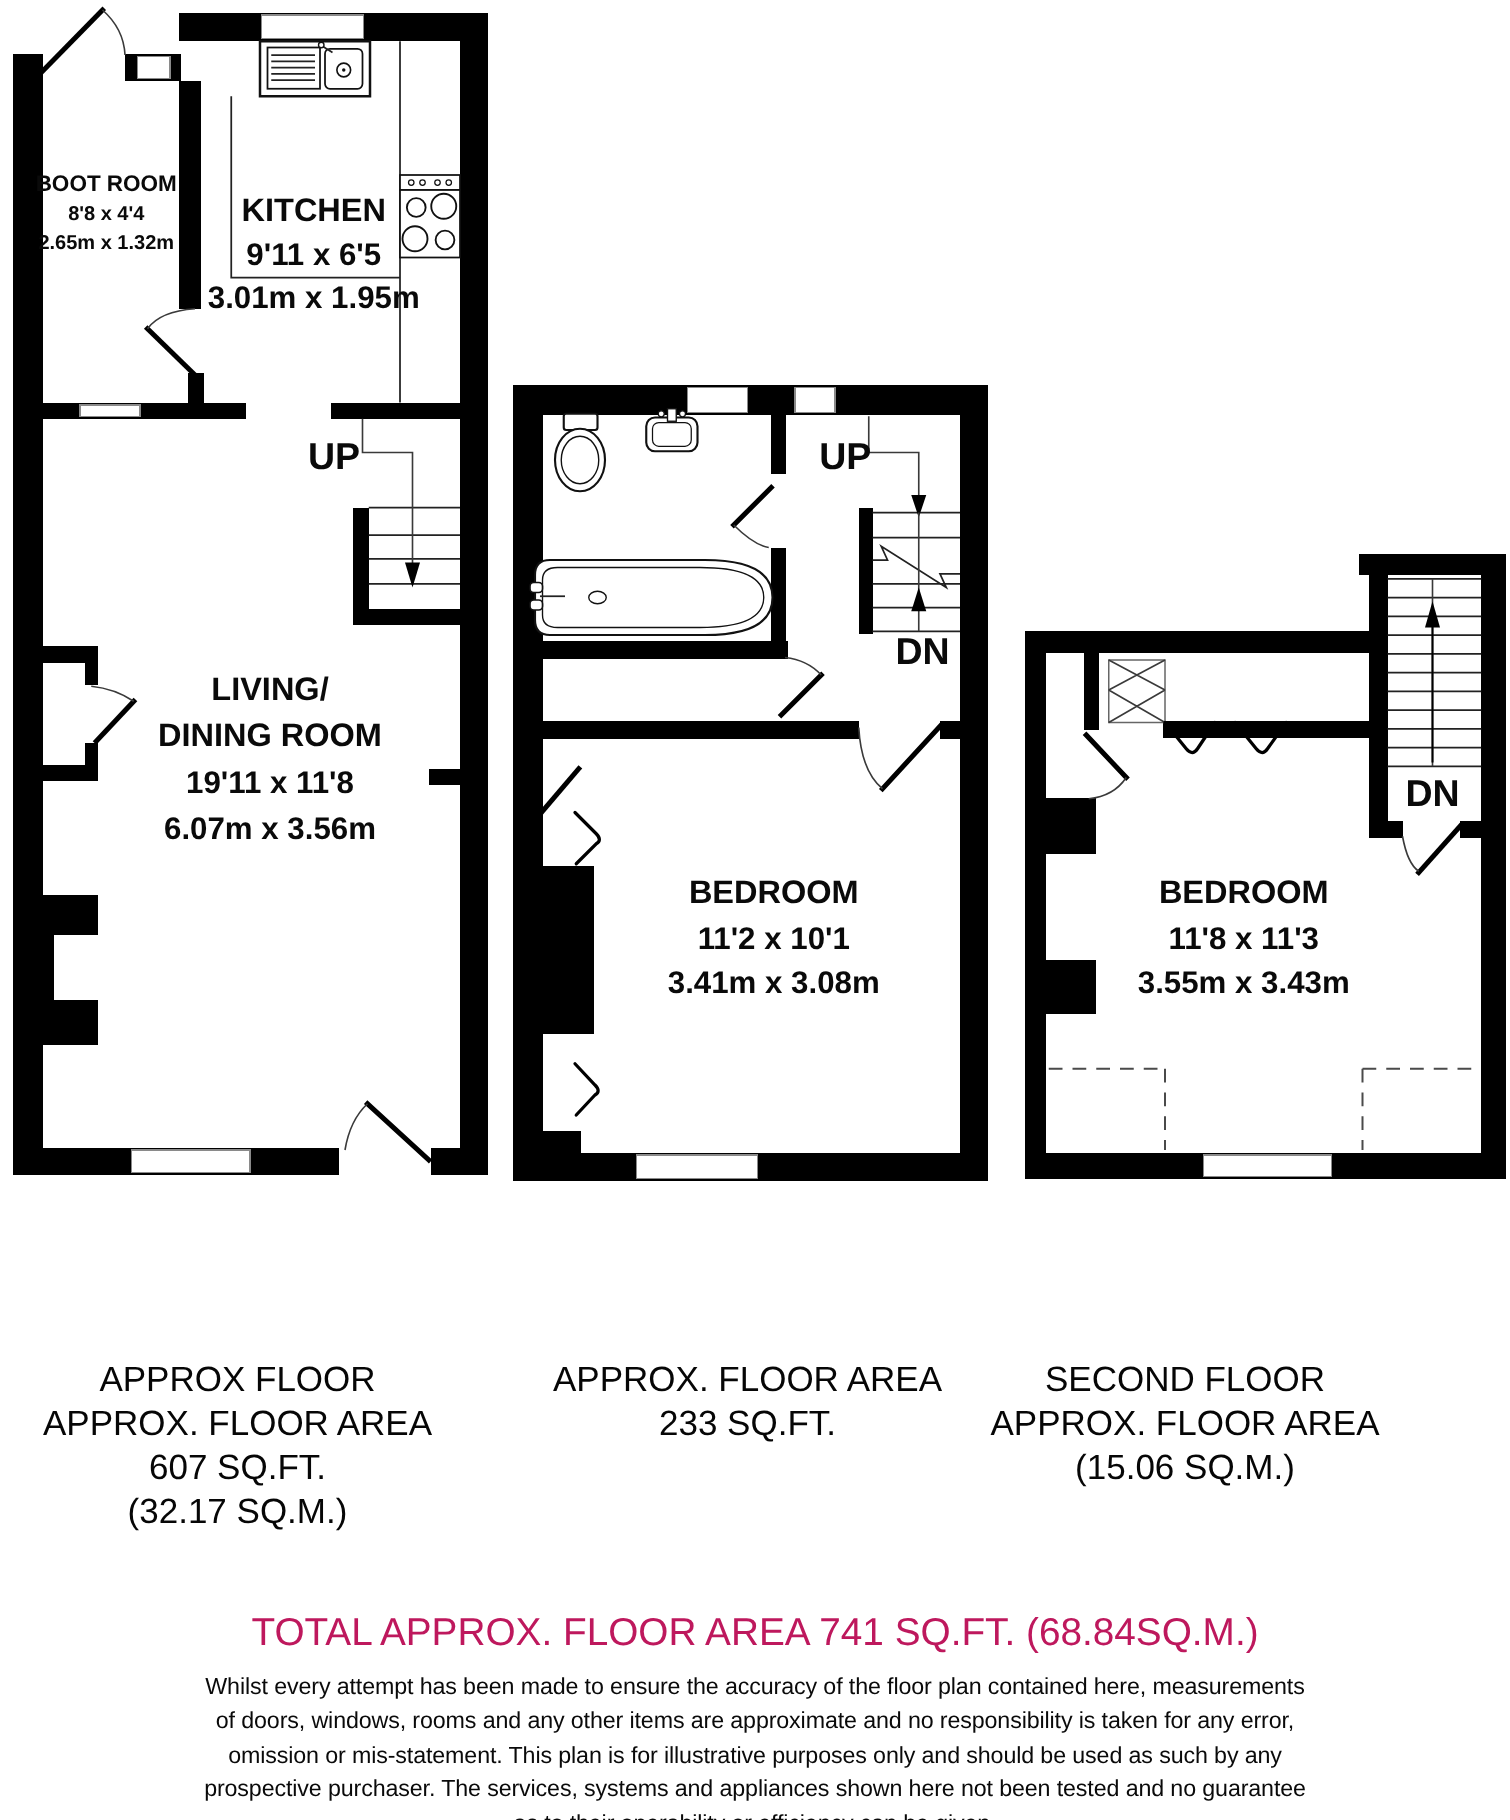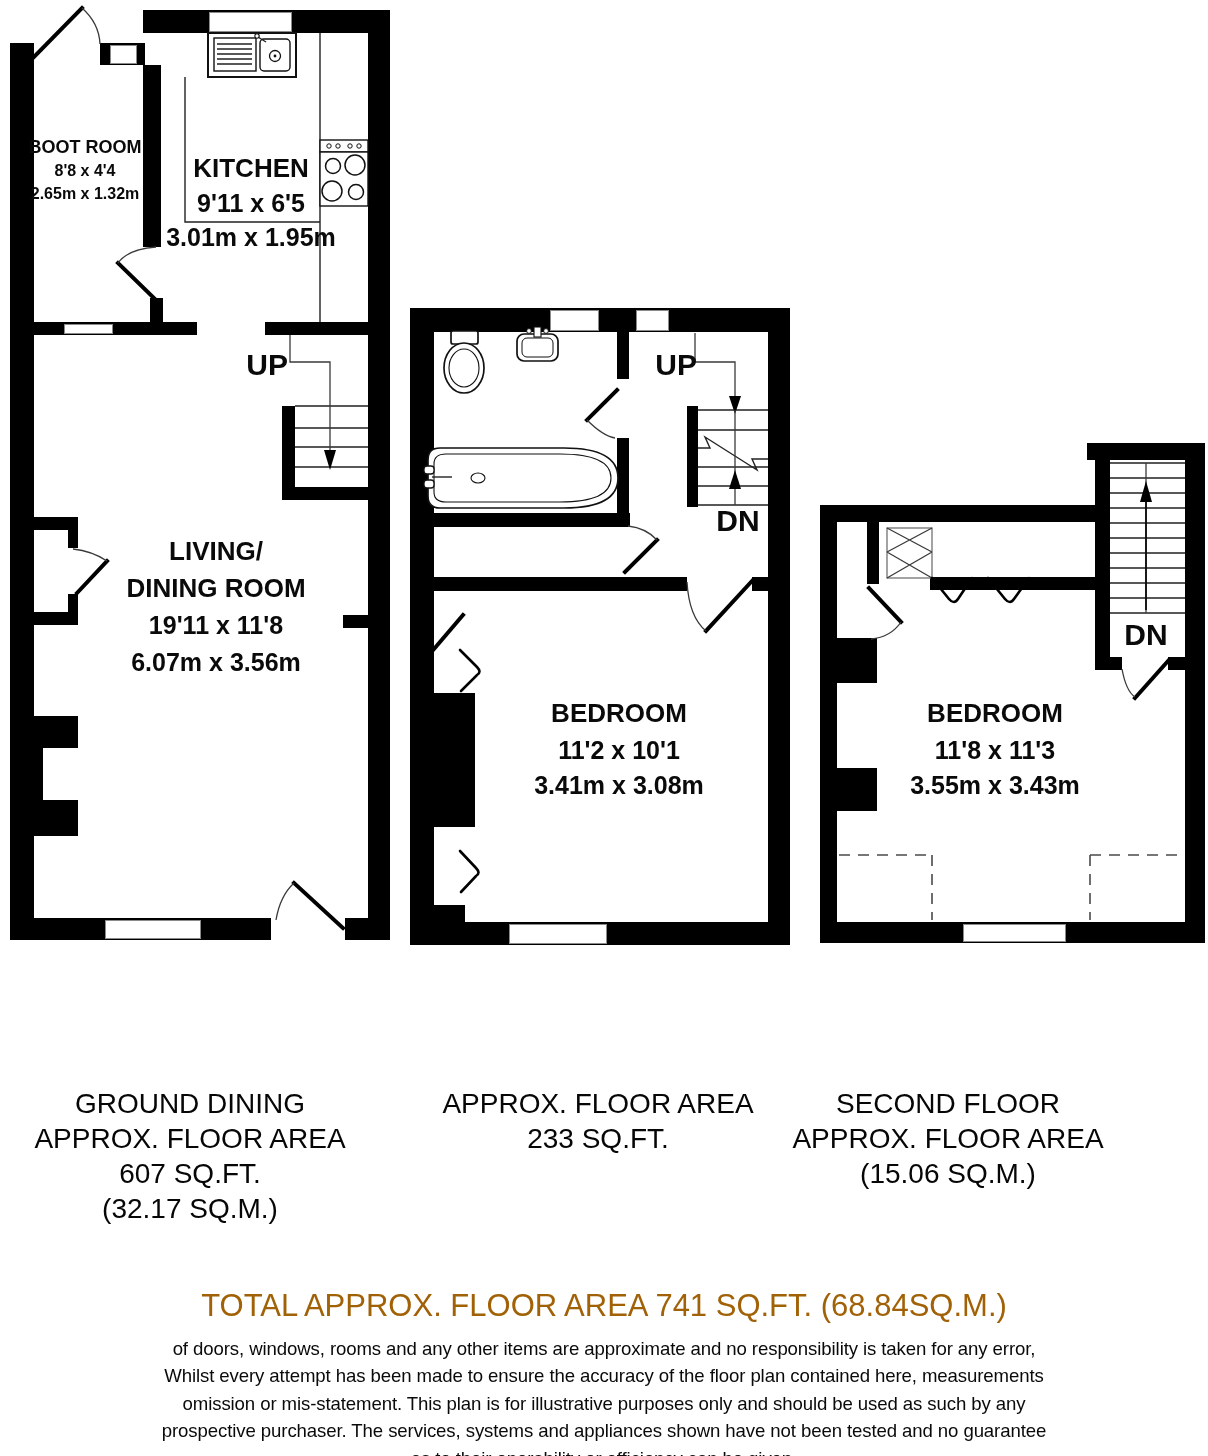--- a/index.html
+++ b/index.html
@@ -19,21 +19,21 @@
   .arc{stroke:#3a3a3a;stroke-width:1.3;fill:none;}
   .fix{stroke:#111;fill:#fff;}
   .thin{stroke:#222;stroke-width:1.4;fill:none;}
   .guide{stroke:#3a3a3a;stroke-width:1.3;fill:none;}
   .zig{stroke:#000;stroke-width:2.6;fill:none;stroke-linecap:round;}
   .dash{stroke:#4a4a4a;stroke-width:1.6;fill:none;stroke-dasharray:11 8;}
   
   .area-col{position:absolute;top:1086px;transform:translateX(-50%);text-align:center;
             font-size:28px;line-height:35px;white-space:nowrap;color:#060606;}
   .total-line{position:absolute;top:1288px;left:604px;transform:translateX(-50%);
-            font-size:31px;white-space:nowrap;color:#a16207;}
+            font-size:31px;white-space:nowrap;color:#be185d;}
   .disclaimer{position:absolute;top:1335px;left:604px;transform:translateX(-50%);text-align:center;
             font-size:18.6px;line-height:27.4px;letter-spacing:-0.1px;white-space:nowrap;color:#0a0a0a;}
 </style>
 </head>
 <body>
 
 <div id="canvas">
 
 <svg id="plans" width="1208" height="1050" viewBox="0 0 1208 1050" xmlns="http://www.w3.org/2000/svg">
 
@@ -240,39 +240,39 @@
     </g>
     <g>
       <text class="room-title" x="995" y="722">BEDROOM</text>
       <text class="room-dim" x="995" y="759">11'8 x 11'3</text>
       <text class="room-dim" x="995" y="794">3.55m x 3.43m</text>
     </g>
   </g>
 </svg>
 
   <div class="area-col" style="left:190px">
-    <div>GROUND DINING</div>
+    <div>APPROX FLOOR</div>
     <div>APPROX. FLOOR AREA</div>
     <div>607 SQ.FT.</div>
     <div>(32.17 SQ.M.)</div>
   </div>
   <div class="area-col" style="left:598px">
     <div>APPROX. FLOOR AREA</div>
     <div>233 SQ.FT.</div>
   </div>
   <div class="area-col" style="left:948px">
     <div>SECOND FLOOR</div>
     <div>APPROX. FLOOR AREA</div>
     <div>(15.06 SQ.M.)</div>
   </div>
 
   <div class="total-line">TOTAL APPROX. FLOOR AREA 741 SQ.FT. (68.84SQ.M.)</div>
 
   <div class="disclaimer">
+    <div>Whilst every attempt has been made to ensure the accuracy of the floor plan contained here, measurements</div>
     <div>of doors, windows, rooms and any other items are approximate and no responsibility is taken for any error,</div>
-    <div>Whilst every attempt has been made to ensure the accuracy of the floor plan contained here, measurements</div>
     <div>omission or mis-statement. This plan is for illustrative purposes only and should be used as such by any</div>
-    <div>prospective purchaser. The services, systems and appliances shown have not been tested and no guarantee</div>
+    <div>prospective purchaser. The services, systems and appliances shown here not been tested and no guarantee</div>
     <div>as to their operability or efficiency can be given.</div>
 
   </div>
 
 </div>
 
 </body></html>

